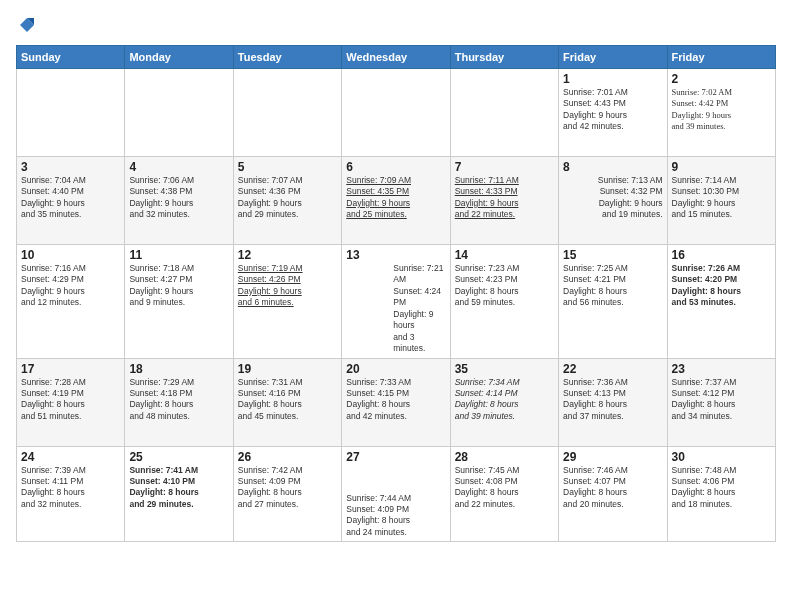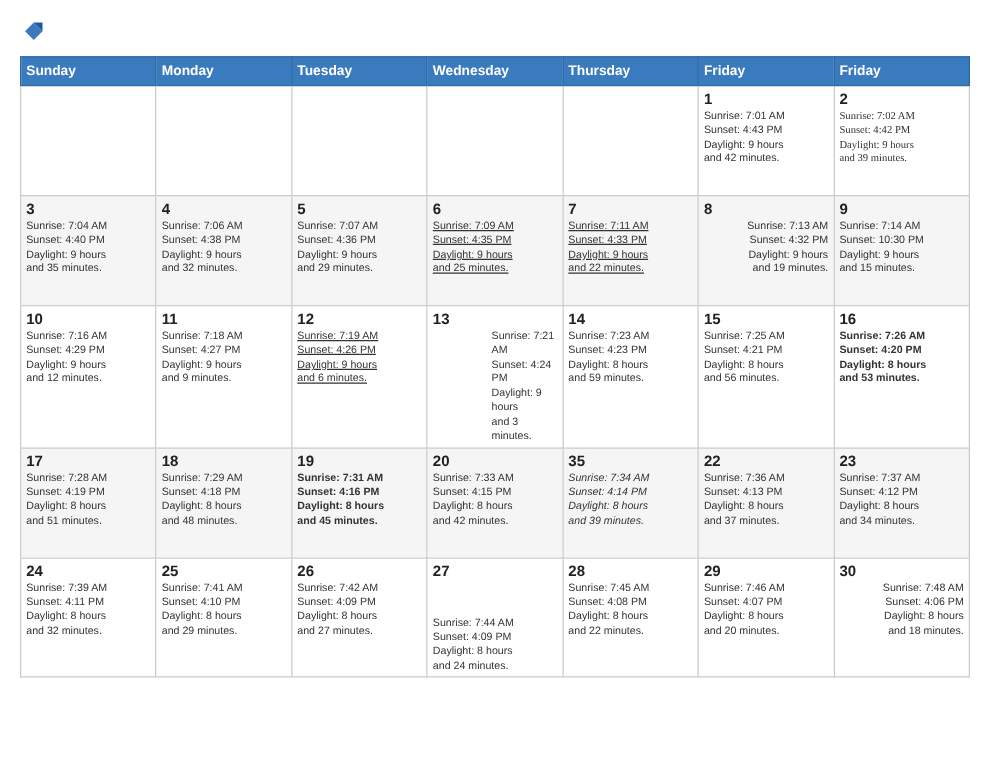--- a/index.html
+++ b/index.html
@@ -264,21 +264,21 @@
           </td>
           <td>
             <span class="day-number">18</span>
             <div class="day-info" style="white-space: pre-line;">Sunrise: 7:29 AM
 Sunset: 4:18 PM
 Daylight: 8 hours
 and 48 minutes.</div>
           </td>
           <td>
             <span class="day-number">19</span>
-            <div class="day-info" style="white-space: pre-line; font-weight: bold;">Sunrise: 7:31 AM
+            <div class="day-info" style="white-space: pre-line;">Sunrise: 7:31 AM
 Sunset: 4:16 PM
 Daylight: 8 hours
 and 45 minutes.</div>
           </td>
           <td>
             <span class="day-number">20</span>
             <div class="day-info" style="white-space: pre-line;">Sunrise: 7:33 AM
 Sunset: 4:15 PM
 Daylight: 8 hours
 and 42 minutes.</div>
@@ -308,21 +308,21 @@
         <tr>
           <td>
             <span class="day-number">24</span>
             <div class="day-info" style="white-space: pre-line;">Sunrise: 7:39 AM
 Sunset: 4:11 PM
 Daylight: 8 hours
 and 32 minutes.</div>
           </td>
           <td>
             <span class="day-number">25</span>
-            <div class="day-info" style="white-space: pre-line;">Sunrise: 7:41 AM
+            <div class="day-info" style="white-space: pre-line; font-weight: bold;">Sunrise: 7:41 AM
 Sunset: 4:10 PM
 Daylight: 8 hours
 and 29 minutes.</div>
           </td>
           <td>
             <span class="day-number">26</span>
             <div class="day-info" style="white-space: pre-line;">Sunrise: 7:42 AM
 Sunset: 4:09 PM
 Daylight: 8 hours
 and 27 minutes.</div>
@@ -343,21 +343,21 @@
           </td>
           <td>
             <span class="day-number">29</span>
             <div class="day-info" style="white-space: pre-line;">Sunrise: 7:46 AM
 Sunset: 4:07 PM
 Daylight: 8 hours
 and 20 minutes.</div>
           </td>
           <td>
             <span class="day-number">30</span>
-            <div class="day-info" style="white-space: pre-line; text-align: right;">Sunrise: 7:48 AM
+            <div class="day-info" style="white-space: pre-line;">Sunrise: 7:48 AM
 Sunset: 4:06 PM
 Daylight: 8 hours
 and 18 minutes.</div>
           </td>
         </tr>
       </tbody>
   </table>
 </div>
 
 </body></html>

